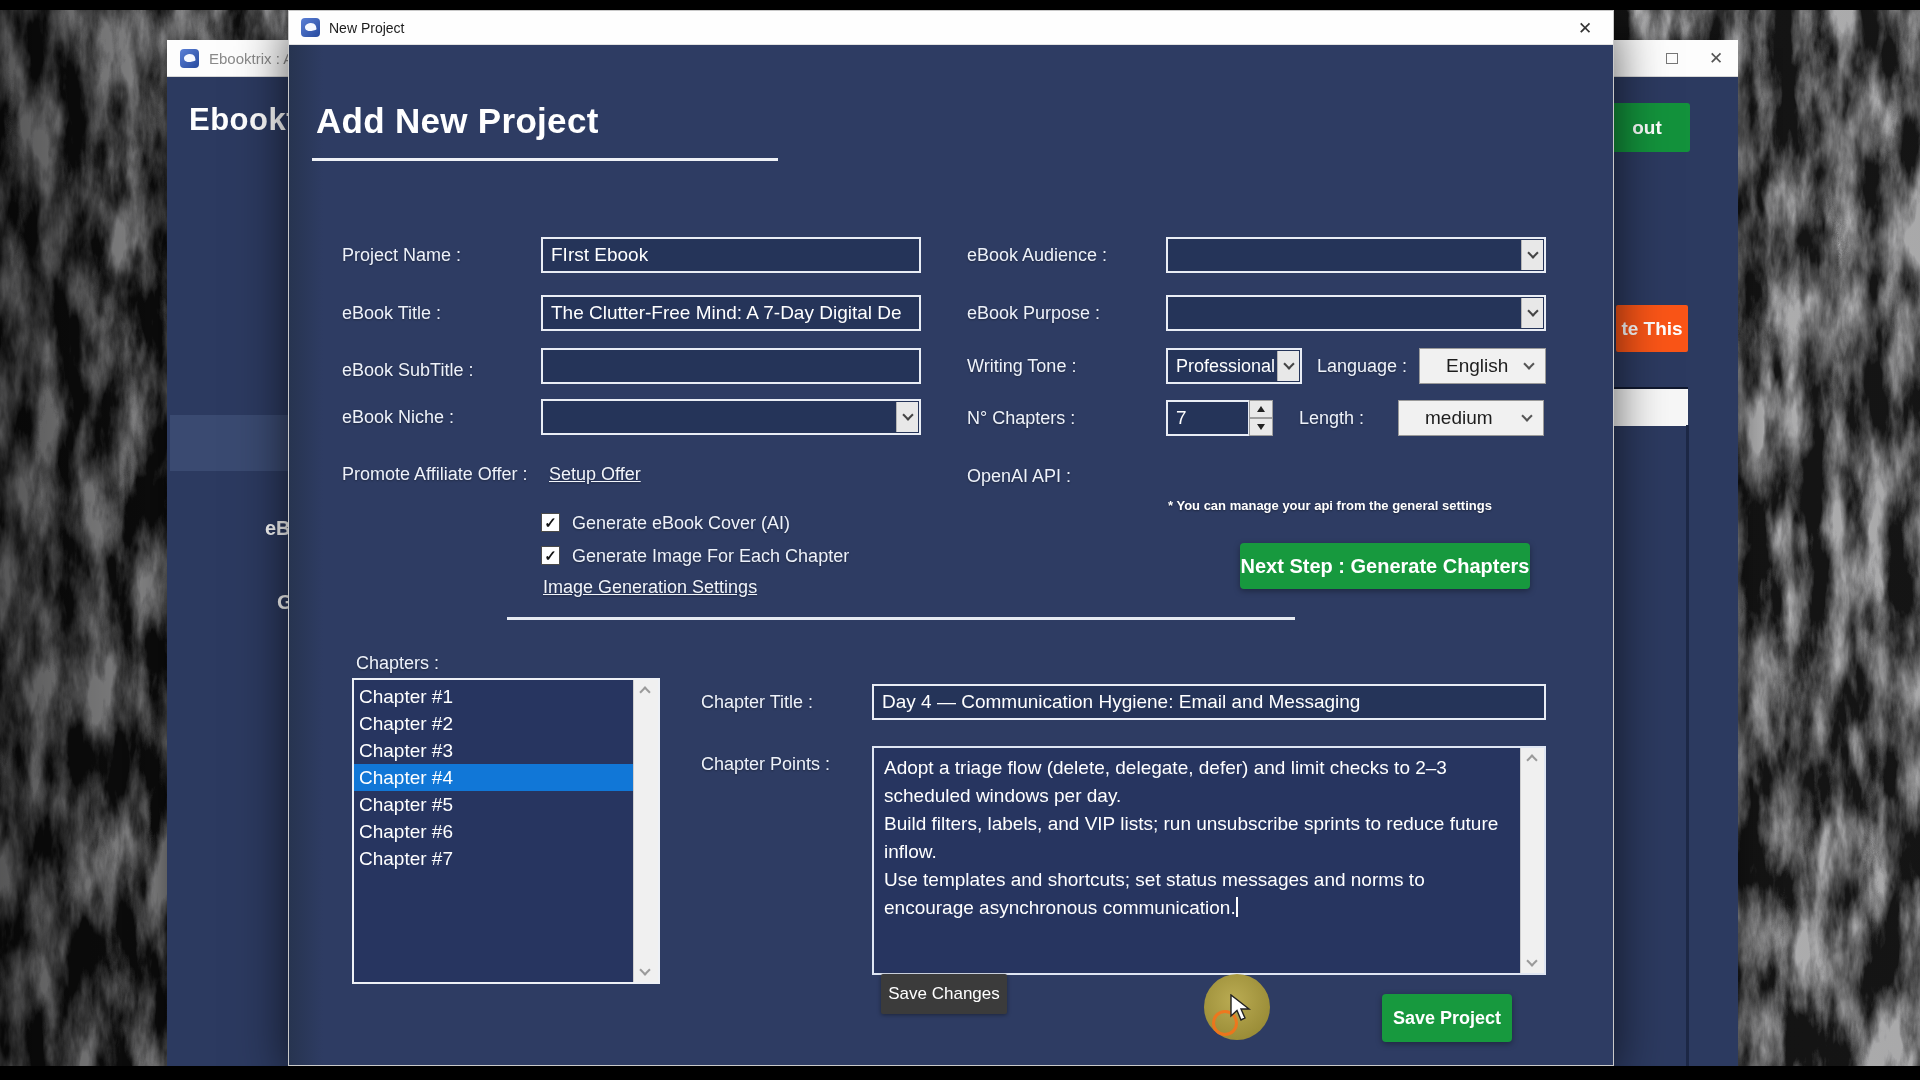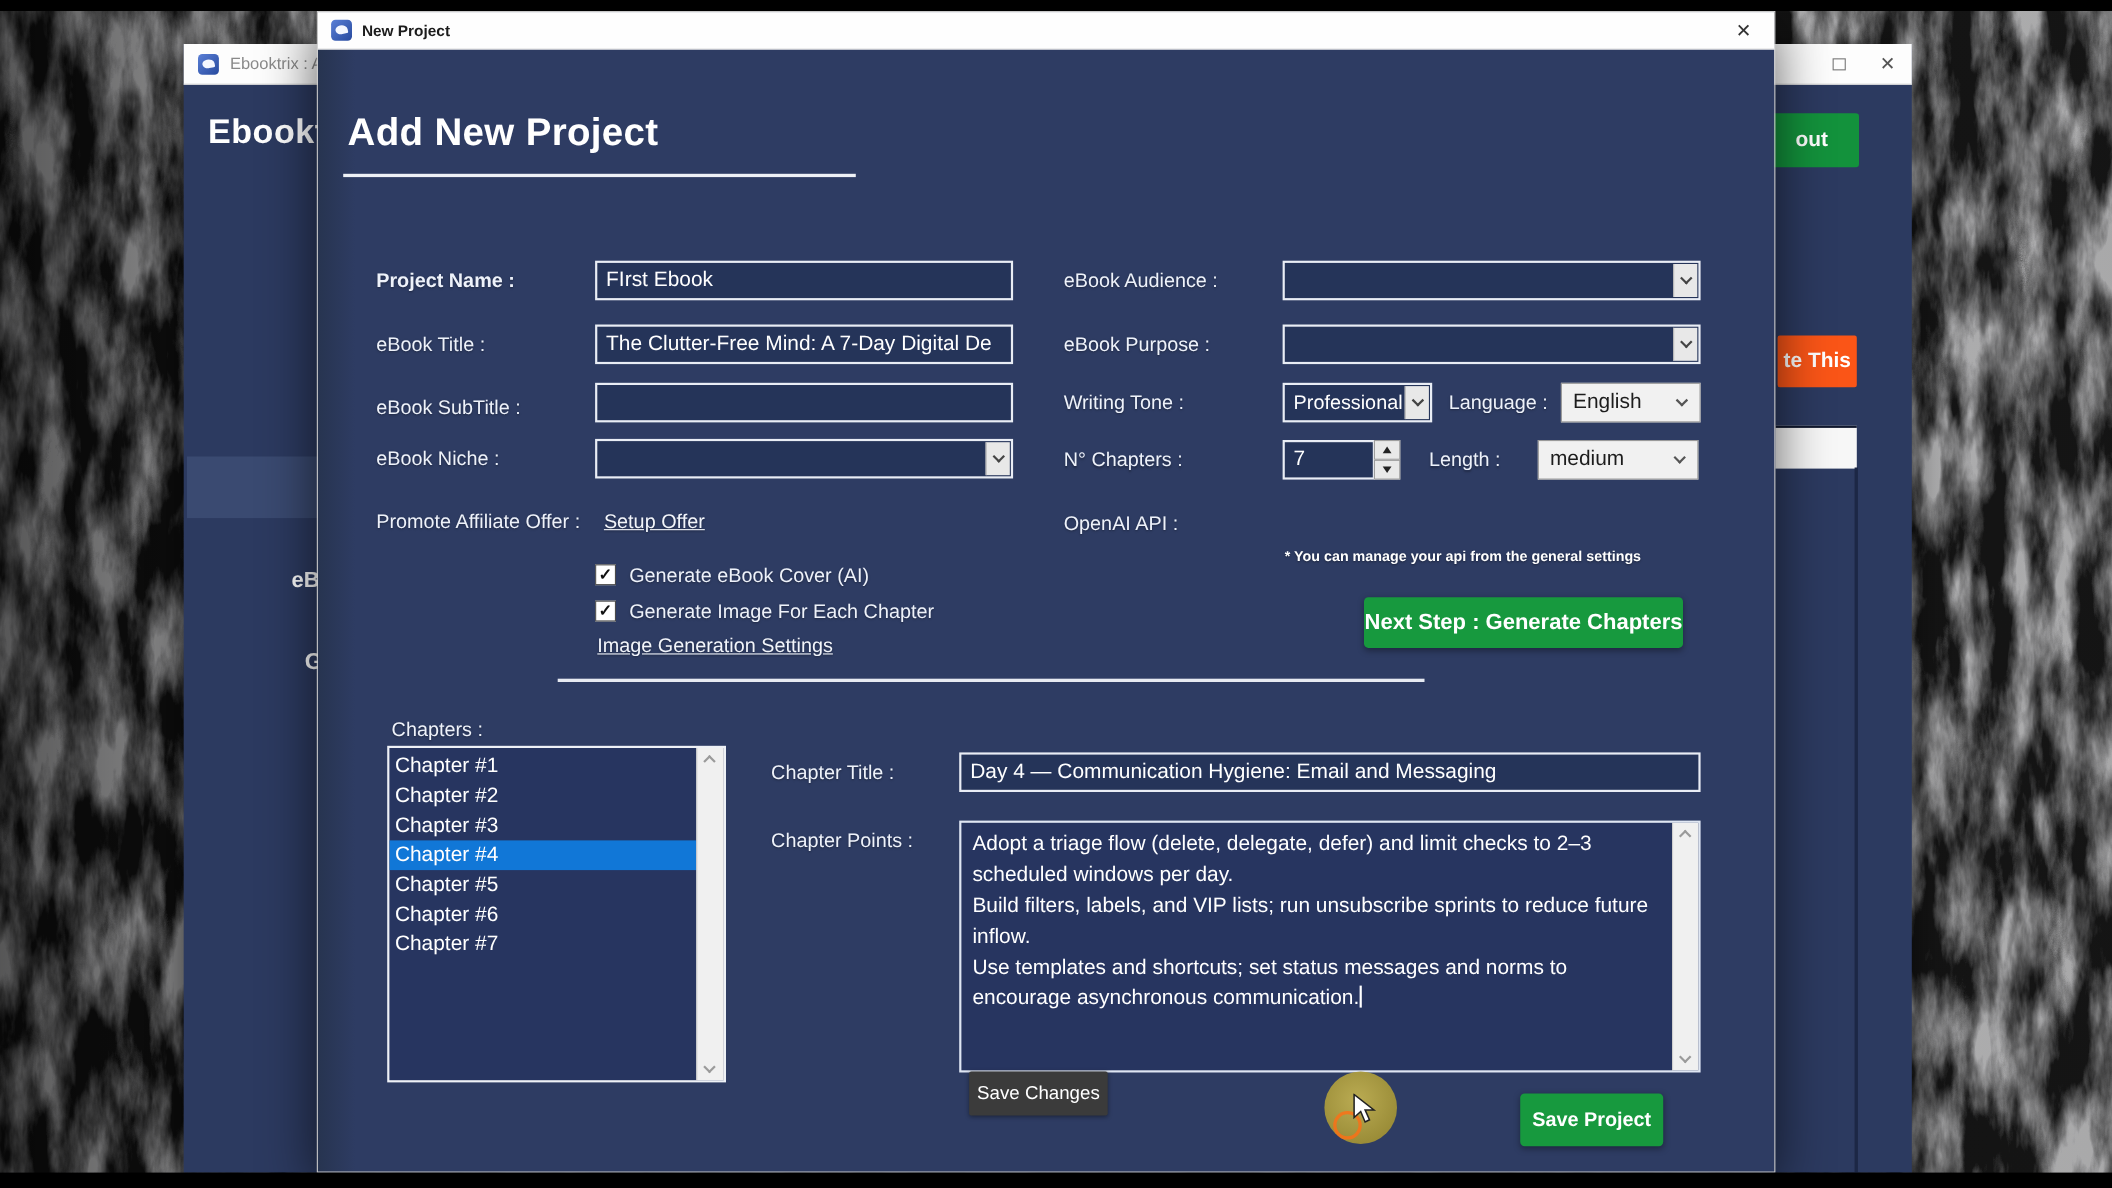--- a/index.html
+++ b/index.html
@@ -34,35 +34,35 @@
   .white-box { position:absolute; left:1447px; top:347px; width:74px; height:39px; background:#f7f7f7; border-top:2px solid #10182e; }
   .v-line { position:absolute; left:1519px; top:385px; width:3px; height:641px; background:#1c2745; }
 
   
   .dialog { position:absolute; left:288px; top:10px; width:1326px; height:1056px;
     background:linear-gradient(90deg,#273450 0px,#2e3c63 34px);
     border:1px solid #c9c9c9; box-shadow:0 12px 48px rgba(0,0,0,.65); }
   .dlg-titlebar { position:absolute; left:0; top:0; width:100%; height:34px; background:#fefefe;
     border-bottom:1px solid #e2e2e2; display:flex; align-items:center; }
   .dlg-titlebar .app-ico { margin-left:12px; }
-  .dlg-title-text { margin-left:9px; font-size:14px; color:#1c1c1c;font-weight:bold; }
+  .dlg-title-text { margin-left:9px; font-size:14px; color:#1c1c1c; }
   .dlg-close { position:absolute; right:8px; top:0; width:40px; height:34px; display:flex; align-items:center; justify-content:center;
     color:#333; font-size:17px; }
   .dlg-heading { position:absolute; left:27px; top:90px; color:#fff; font-size:35px; font-weight:bold; letter-spacing:.3px; }
   .heading-rule { position:absolute; left:23px; top:147px; width:466px; height:3px; background:#eef1f6; }
 
   .lbl { position:absolute; color:#eef2fa; font-size:18px; white-space:nowrap; text-shadow:0 1px 2px rgba(0,0,0,.35); }
   .tbox { position:absolute; background:#253459; border:2px solid #e9edf5; color:#fff; font-size:19px;
     display:flex; align-items:center; padding:0 8px; overflow:hidden; white-space:nowrap; }
   .combo-dark { padding-right:26px; }
   .dd-btn { position:absolute; right:1px; top:1px; bottom:1px; width:22px; background:#e8e8e8; border-left:1px solid #b5b5b5;
     display:flex; align-items:center; justify-content:center; }
   .chev { width:8px; height:8px; border-right:2px solid #444; border-bottom:2px solid #444; transform:rotate(45deg); margin-top:-4px; }
   .combo-light { position:absolute; background:#f1f1f1; border:1px solid #9a9a9a; color:#1d1d1d; font-size:19px;
-    display:flex; align-items:center; padding:0 10px; overflow:hidden; white-space:nowrap; }
+    display:flex; align-items:center; padding:0 26px; overflow:hidden; white-space:nowrap; }
   .combo-light .chev { position:absolute; right:12px; border-color:#555; }
   .link { position:absolute; color:#f2f5fb; font-size:18px; text-decoration:underline; white-space:nowrap; text-shadow:0 1px 2px rgba(0,0,0,.35); }
   .cb { position:absolute; width:19px; height:19px; background:#fff; border:1px solid #4a4a4a;
     display:flex; align-items:center; justify-content:center; font-size:15px; font-weight:bold; color:#111; line-height:1; }
   .divider { position:absolute; left:218px; top:606px; width:788px; height:3px; background:#e6eaf1; }
 
   .spin { position:absolute; left:960px; top:389px; width:24px; height:36px; display:flex; flex-direction:column; }
   .spin-btn { flex:1; background:#e9e9e9; border:1px solid #9e9e9e; display:flex; align-items:center; justify-content:center; }
   .tri-up { width:0; height:0; border-left:4px solid transparent; border-right:4px solid transparent; border-bottom:6px solid #222; }
   .tri-dn { width:0; height:0; border-left:4px solid transparent; border-right:4px solid transparent; border-top:6px solid #222; }
@@ -144,21 +144,21 @@
       <span class="app-ico"></span>
       <span class="dlg-title-text">New Project</span>
       <span class="dlg-close">
           <span>✕</span>
         </span>
     </div>
 
     <div class="dlg-heading">Add New Project</div>
     <div class="heading-rule"></div>
 
-    <div class="lbl" style="left:53px; top:234px;font-weight:bold;">Project Name :</div>
+    <div class="lbl" style="left:53px; top:234px;">Project Name :</div>
     <div class="tbox" style="left:252px; top:226px; width:380px; height:36px;">FIrst Ebook</div>
 
     <div class="lbl" style="left:53px; top:292px;">eBook Title :</div>
     <div class="tbox" style="left:252px; top:284px; width:380px; height:36px;">The Clutter-Free Mind: A 7-Day Digital De</div>
 
     <div class="lbl" style="left:53px; top:349px;">eBook SubTitle :</div>
     <div class="tbox" style="left:252px; top:337px; width:380px; height:36px;"></div>
 
     <div class="lbl" style="left:53px; top:396px;">eBook Niche :</div>
     <div class="tbox combo-dark" style="left:252px; top:388px; width:380px; height:36px;">

